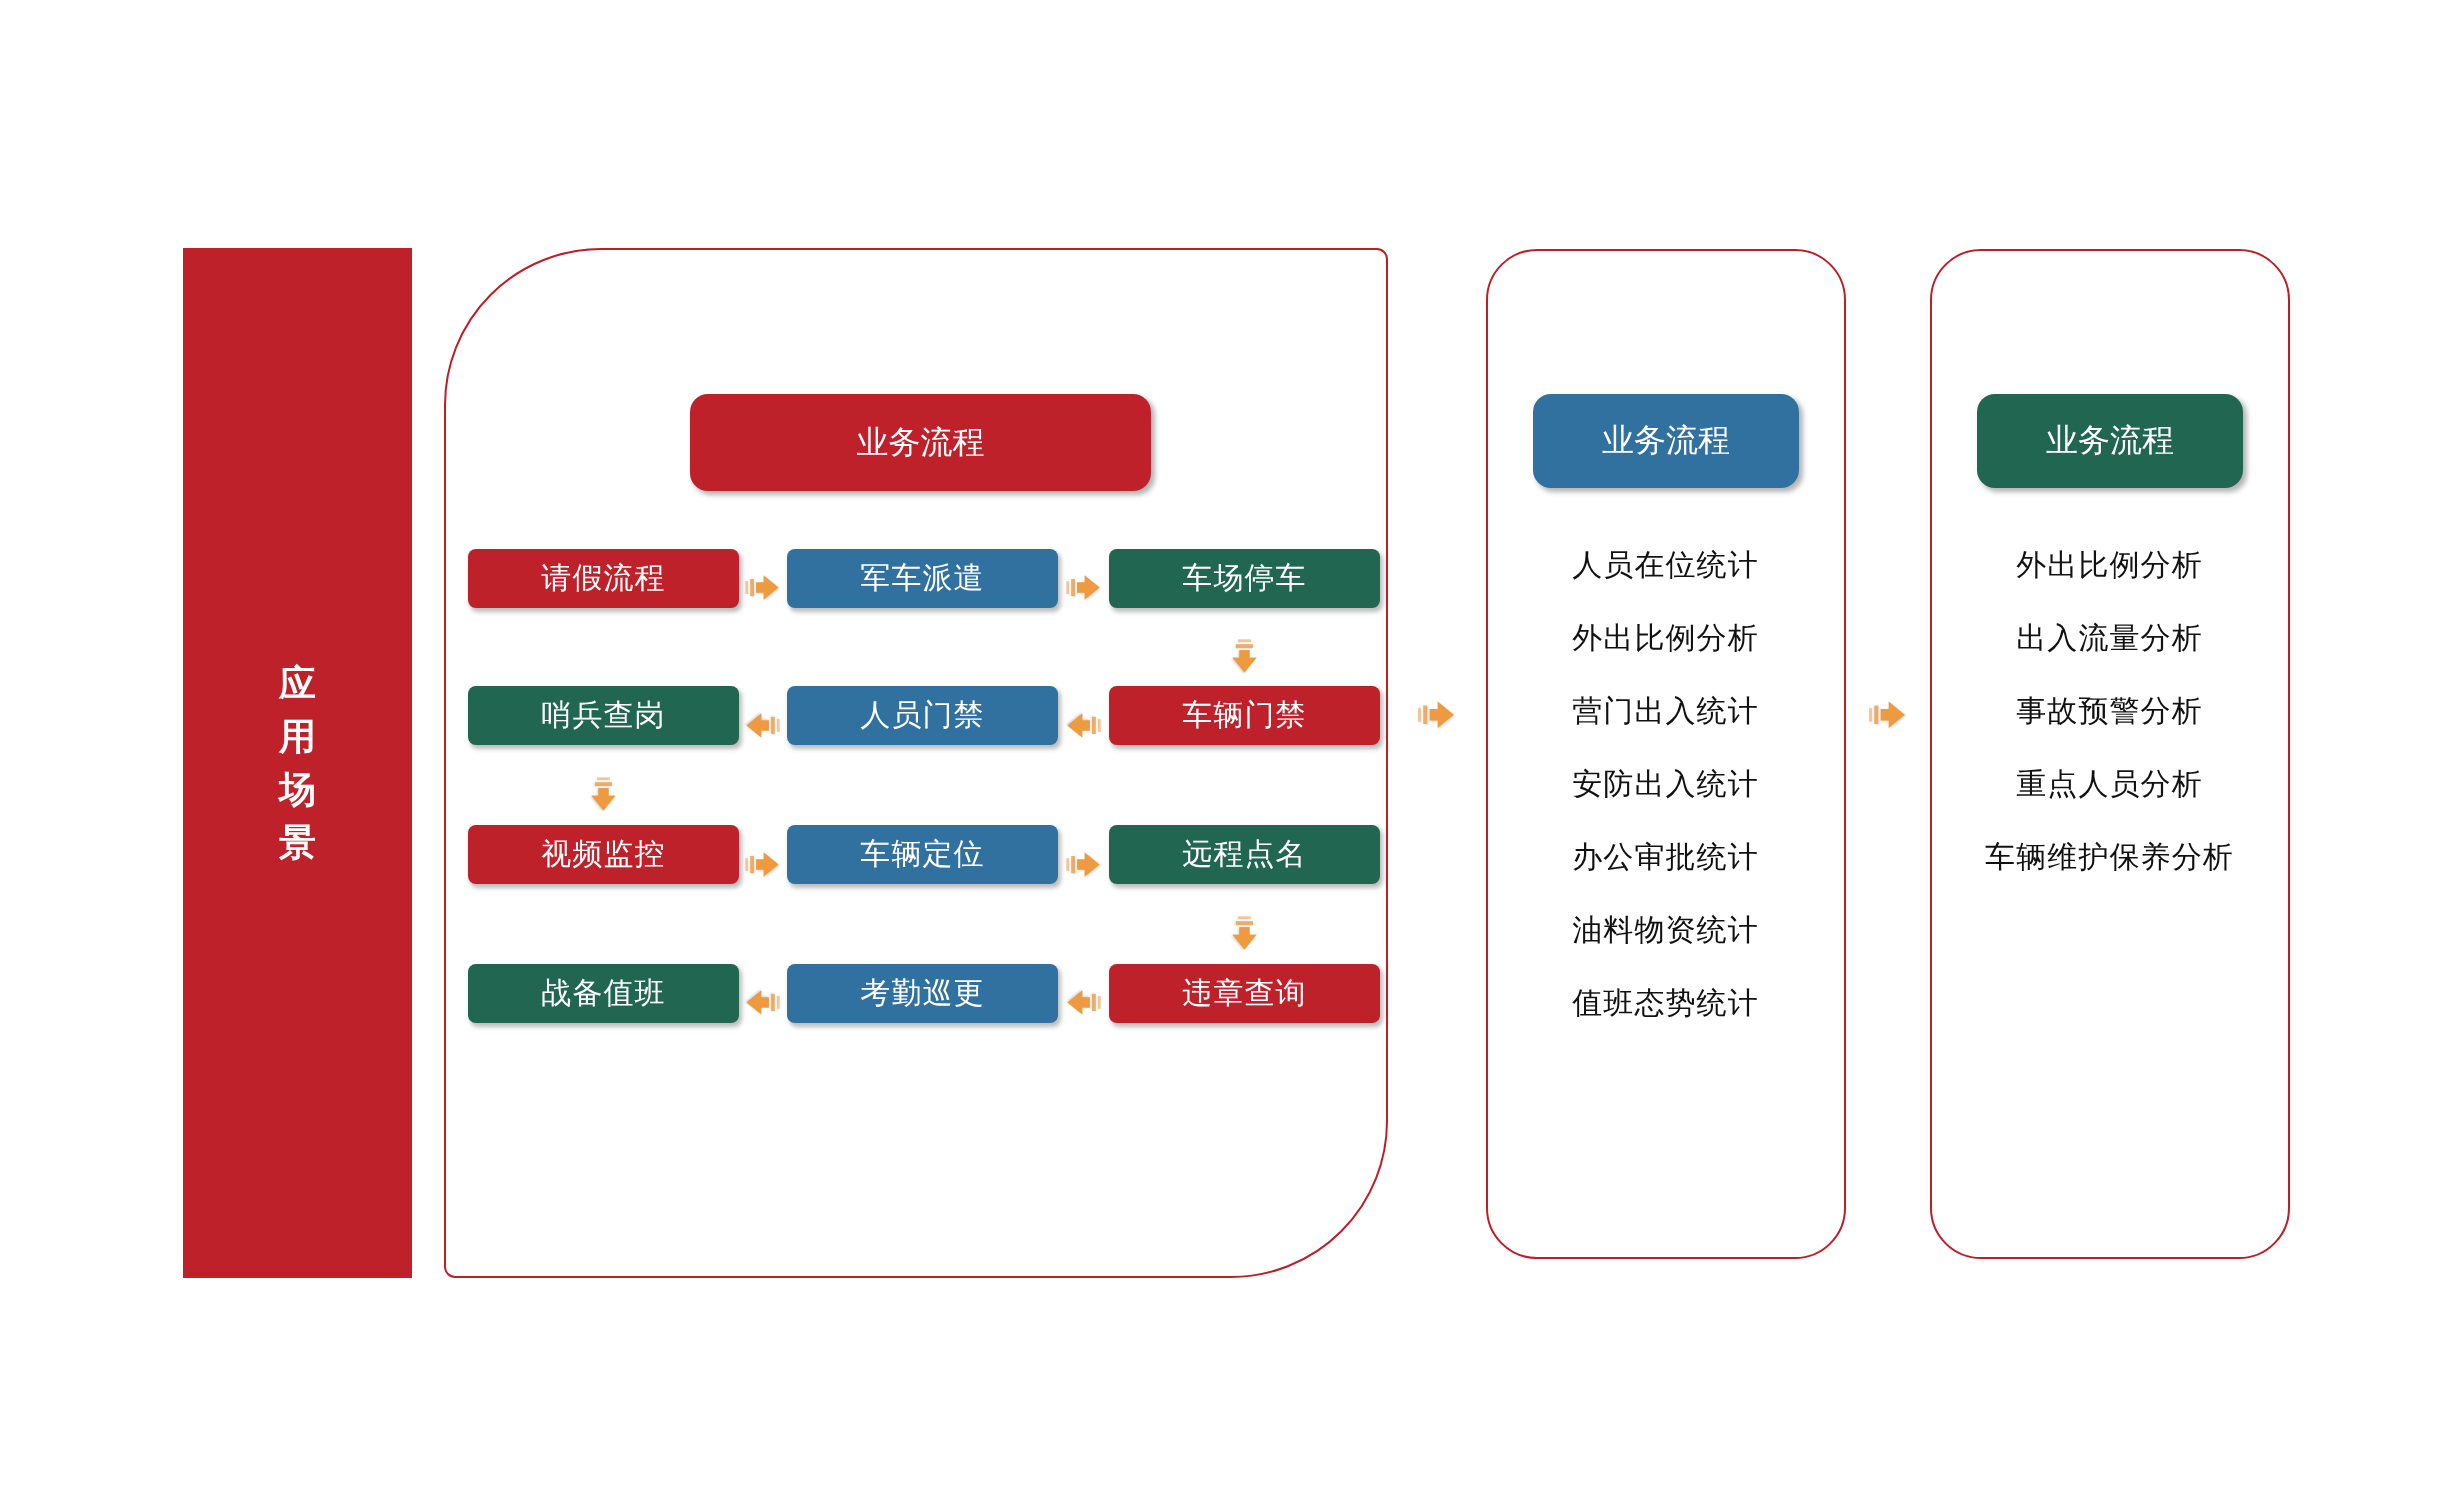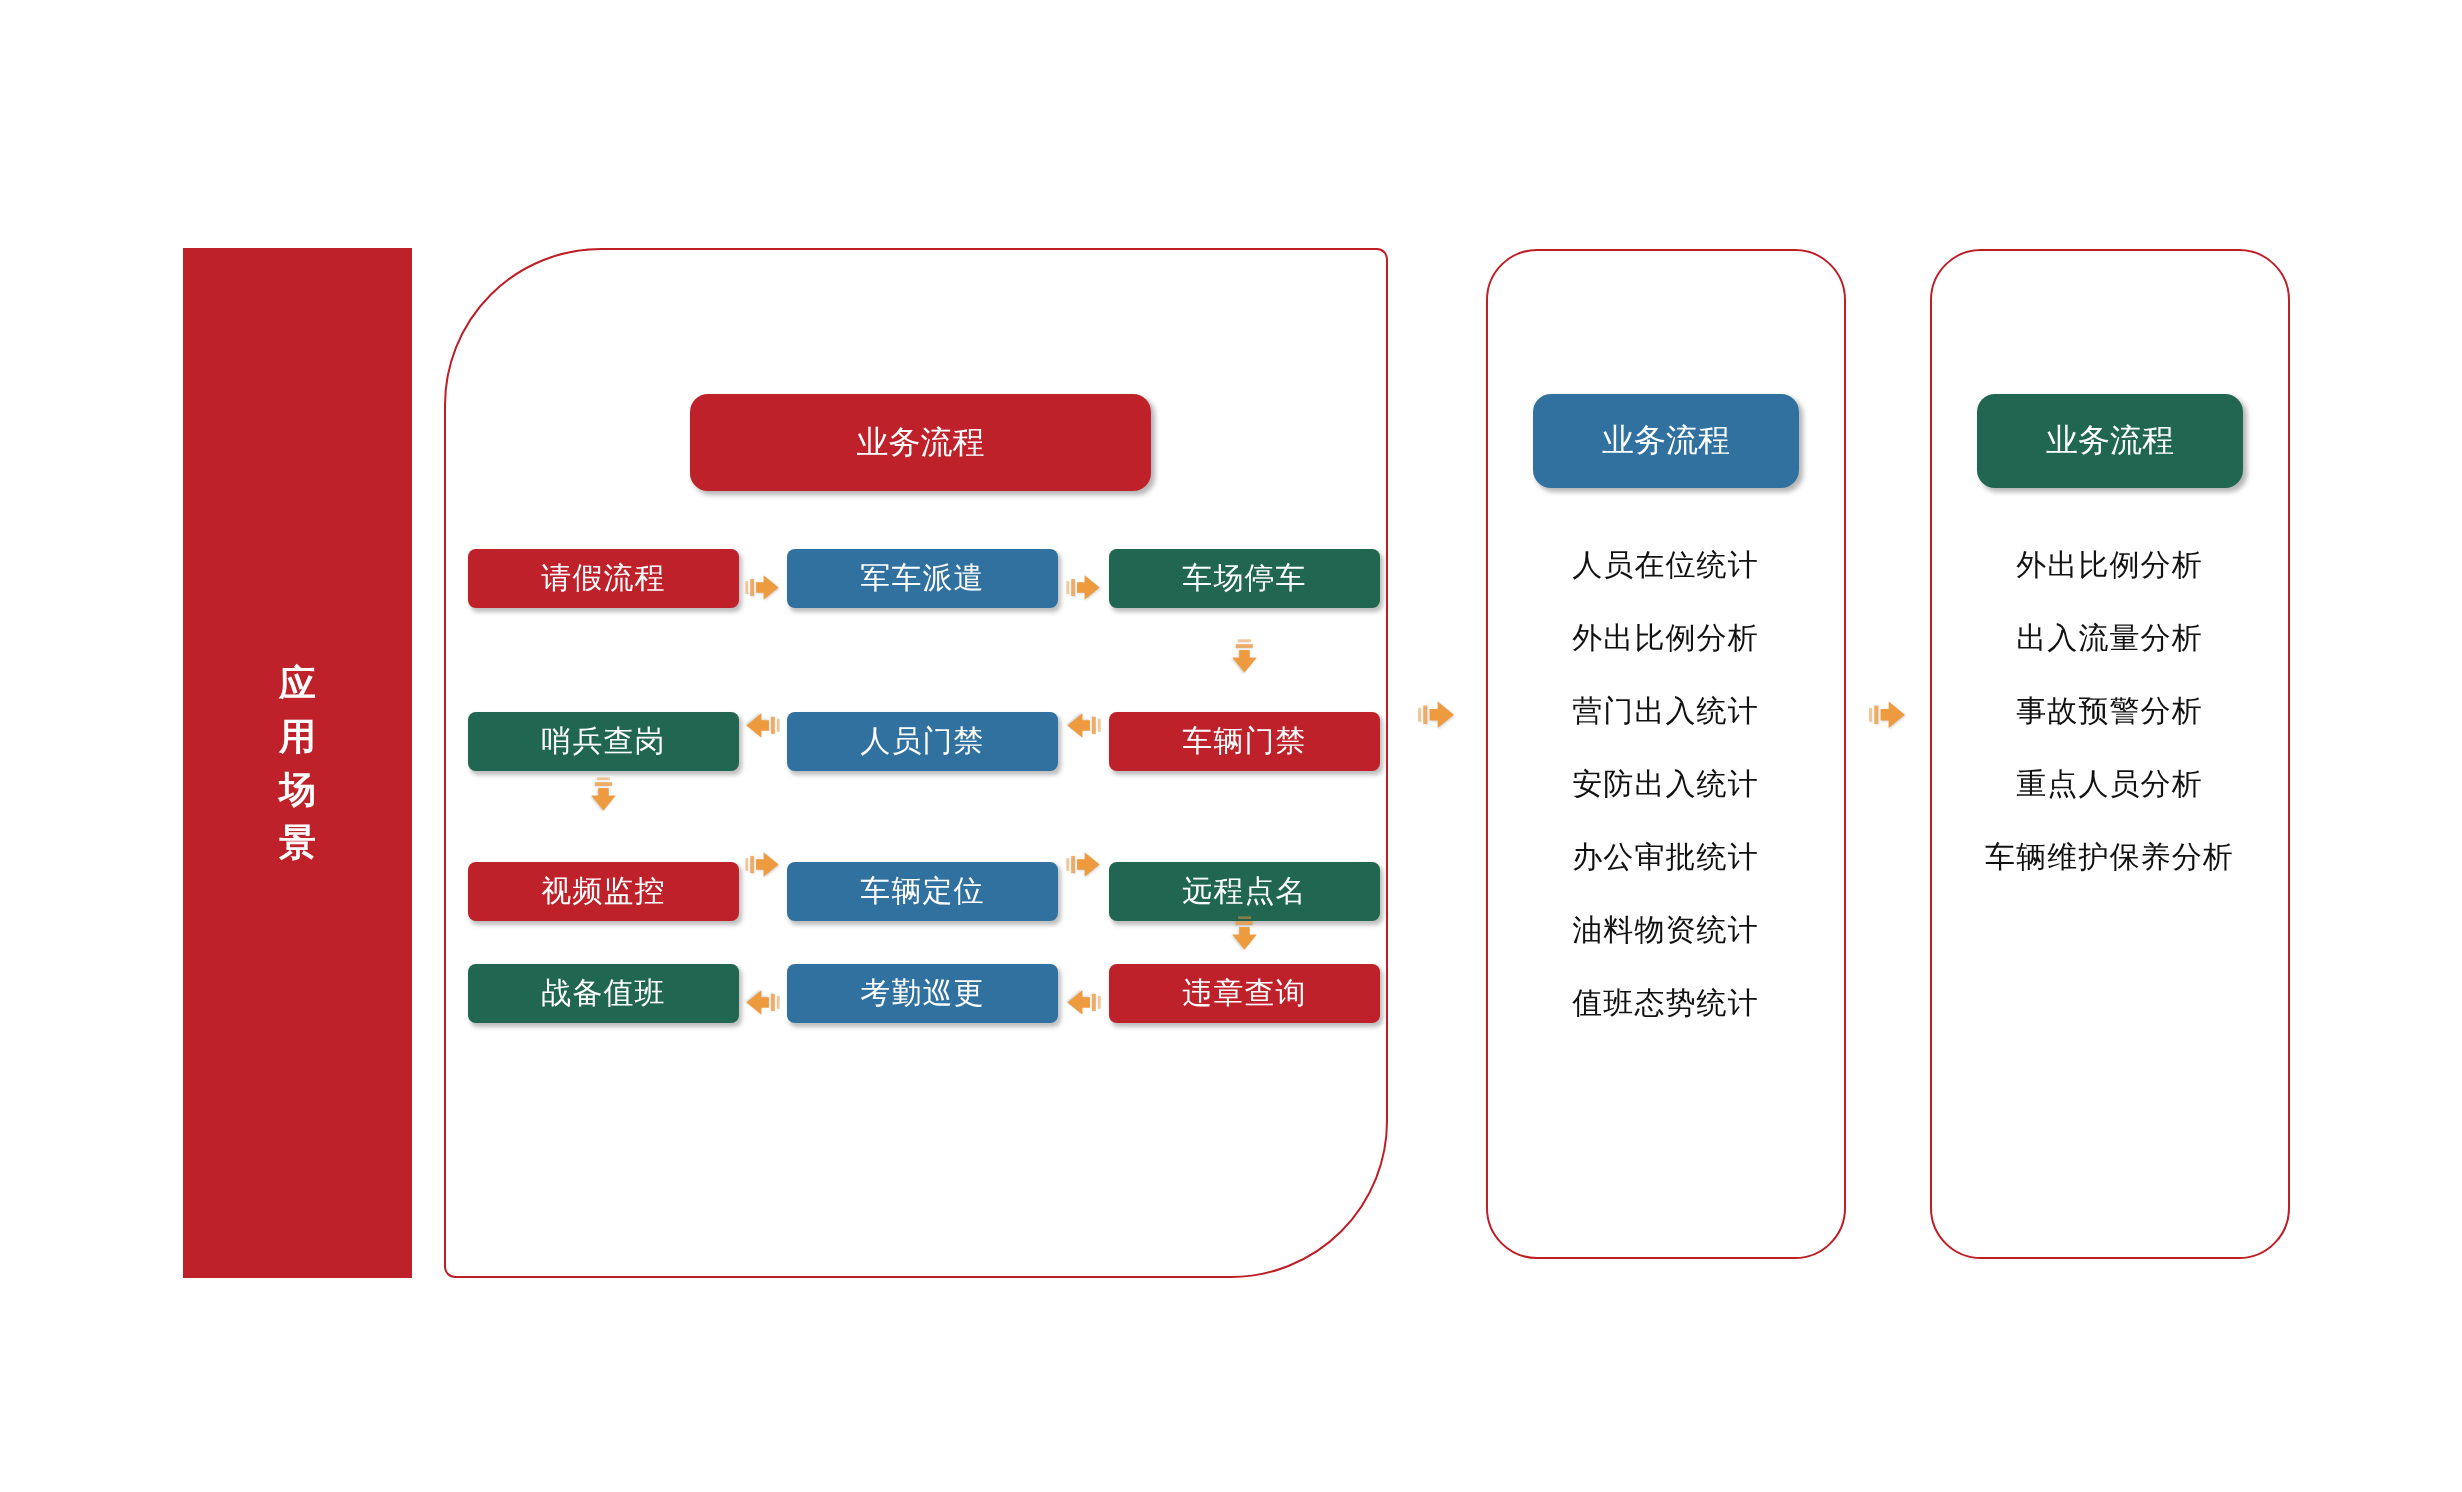--- a/index.html
+++ b/index.html
@@ -40,21 +40,21 @@
   .box{
     position:absolute;width:271px;height:59px;border-radius:7.9px;
     display:flex;align-items:center;justify-content:center;
     color:#ffffff;font-size:30px;letter-spacing:1.1px;
     box-shadow:2.8px 3.4px 4.5px rgba(90,90,90,.4);
   }
   .red{background:#BE212A;}
   .blue{background:#31719F;}
   .green{background:#216650;}
   .c1{left:468px;} .c2{left:787px;} .c3{left:1109px;}
-  .r1{top:549px;} .r2{top:712px;justify-content:center;} .r3{top:825px;margin-top:37px;} .r4{top:964px;}
+  .r1{top:549px;} .r2{top:686px;justify-content:center;} .r3{top:825px;} .r4{top:964px;}
   
   .arr{position:absolute;width:35px;height:29px;filter:drop-shadow(1.1px 1.7px 1.1px rgba(0,0,0,.18));}
   .arr svg{display:block;width:100%;height:100%;}
   .arr.left{transform:rotate(180deg);}
   .arr.down{transform:rotate(90deg);}
   .arr.big{width:37px;height:31.5px;}
   
   .list{position:absolute;top:529px;width:337px;display:flex;flex-direction:column;}
   .list.stats-list{left:1497px;}
   .list.analysis-list{left:1941px;}

